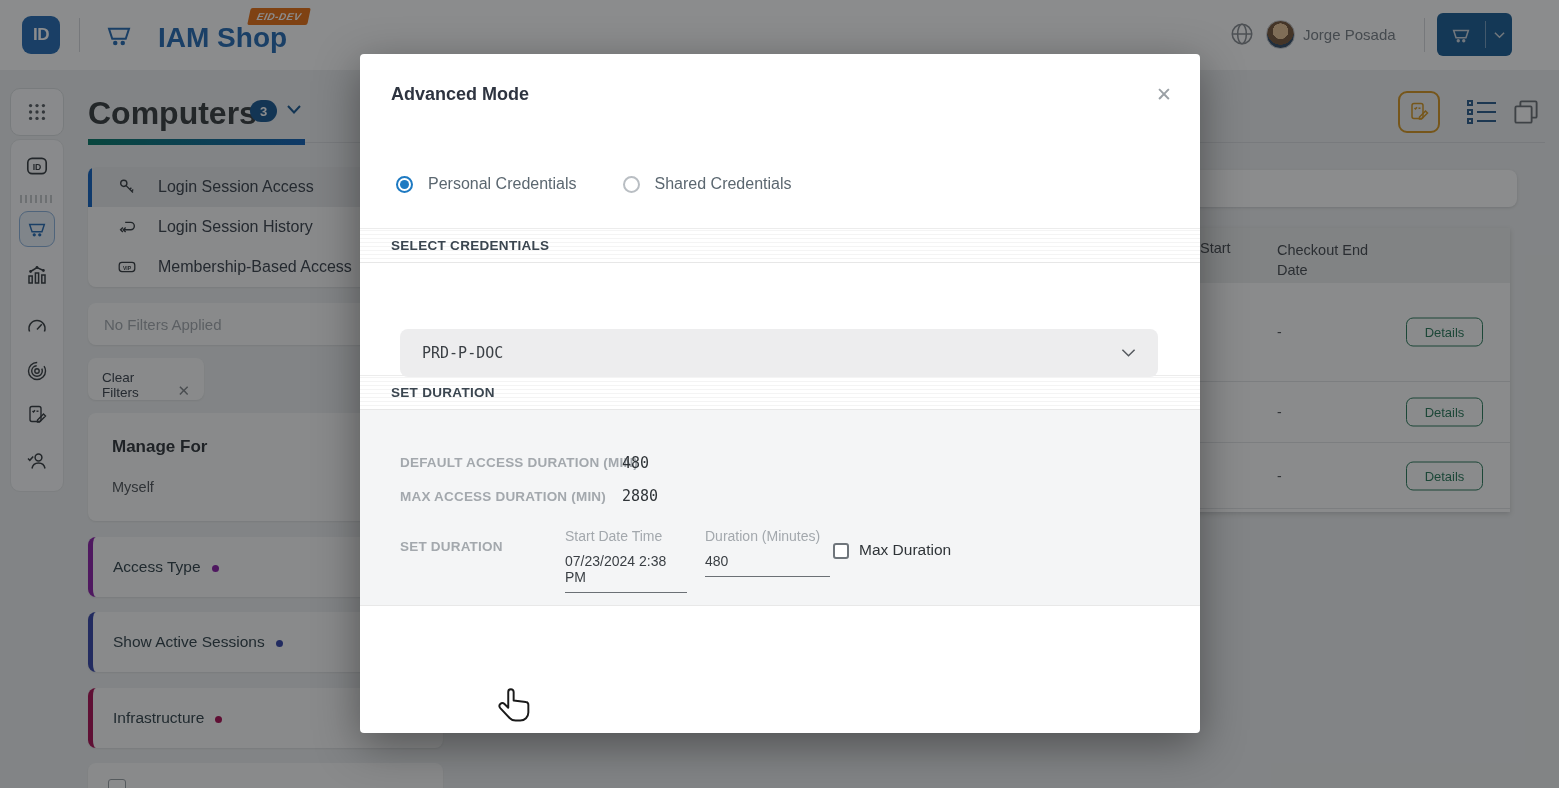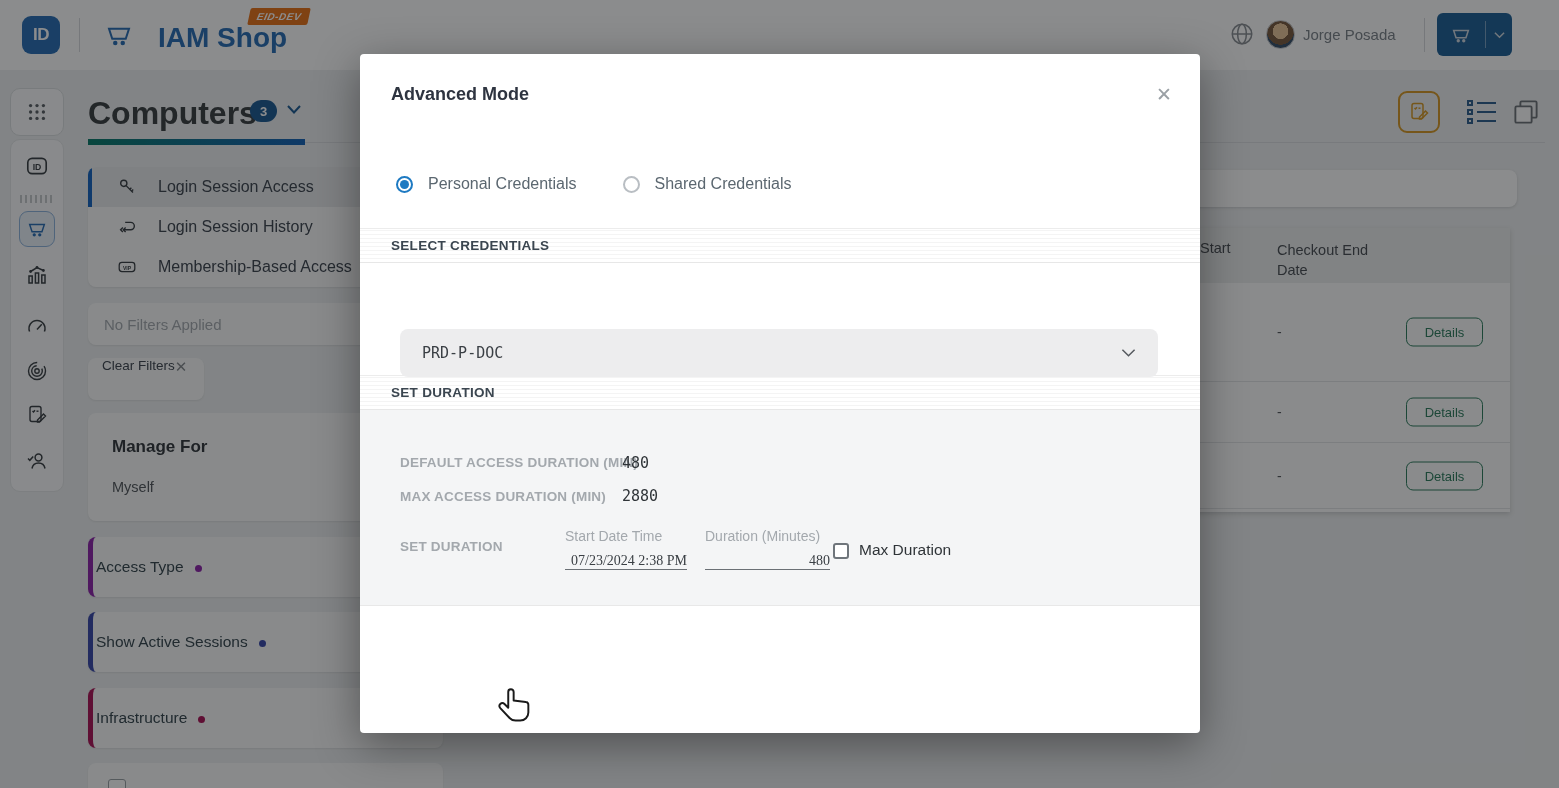--- a/index.html
+++ b/index.html
@@ -58,27 +58,27 @@
   .card { position:absolute; left:88px; width:355px; background:#fbfcfc; border-radius:8px;
           box-shadow:0 1px 2px rgba(0,0,0,.07); z-index:1; }
   .menu-card { top:167px; height:120px; padding:0; overflow:hidden; }
   .menu-item { height:40px; display:flex; align-items:center; gap:20px; padding-left:28px;
                font-size:16px; color:#3f4650; position:relative; cursor:pointer; }
   .menu-item.selected { background:#e8ebed; }
   .menu-item.selected::before { content:""; position:absolute; left:0; top:0; width:4px; height:100%;
                                 background:var(--selected-bar-blue,#1565c0); }
   .nofilters-card { top:303px; height:42px; display:flex; align-items:center; padding-left:16px;
                     color:#a6abb0; font-size:15px; }
-  .chip { top:358px; height:42px; width:116px; display:flex; align-items:flex-start; gap:0; padding:0 14px;
+  .chip { top:358px; height:42px; width:116px; display:flex; align-items:flex-end; gap:15px; padding:0 14px;
           font-size:13.5px; color:#3f4650; cursor:pointer; }
   .chip .x { color:#85898d; font-size:15px; }
   .manage-card { top:413px; height:108px; padding:24px; }
   .manage-title { font-size:17px; font-weight:700; color:#33383d; }
   .manage-value { margin-top:22px; font-size:14.5px; color:#53585d; }
-  .filter-card { height:60px; display:flex; align-items:center; padding-left:3px;
+  .filter-card { height:60px; display:flex; align-items:center; padding-left:20px;
                  border-left:5px solid var(--accent,#888); cursor:pointer; font-size:15.5px; color:#37474f; }
   .filter-dot { width:7px; height:7px; border-radius:50%; background:var(--accent,#888); margin-left:11px; margin-top:2px; }
   .fc1 { top:537px; } .fc2 { top:612px; } .fc3 { top:688px; }
   .partial-card { top:763px; height:40px; padding:16px 0 0 20px; }
   .mini-checkbox { width:18px; height:18px; border:1.5px solid #9aa0a5; border-radius:3px; background:#fff; }
 
   
   .search-bar { position:absolute; left:460px; top:170px; width:1057px; height:37px; background:#fff;
                 border-radius:8px; box-shadow:0 1px 3px rgba(0,0,0,.13); z-index:1; cursor:text; }
   .table-card { position:absolute; left:460px; top:228px; width:1050px; height:284px; background:#fdfdfd;
@@ -114,22 +114,22 @@
   .dropdown-section { height:112px; position:relative; }
   .dropdown { position:absolute; left:40px; top:39px; width:758px; height:48px; background:#ededee;
               border-radius:8px; display:flex; align-items:center; padding:0 22px; cursor:pointer;margin-top:27px; }
   .dropdown-value { font-family:"DejaVu Sans Mono",monospace; font-size:15px; color:#3a3f44; }
   .dropdown-caret { margin-left:auto; }
   .duration-section { height:196px; background:#f4f5f6; position:relative; border-bottom:1px solid #e8e8e8; }
   .mini-label { position:absolute; font-size:13.5px; font-weight:700; color:#a3a8ad; letter-spacing:.2px; }
   .mono-val { position:absolute; font-family:"DejaVu Sans Mono",monospace; font-size:15px; color:#2f3438; }
   .field { position:absolute; top:118px; }
   .field-label { font-size:14px; color:#a3a8ad; }
-  .field-value { font-family:Liberation Serif, serif; font-size:14px; color:#3a3f44; margin-top:9px;
-                 border-bottom:1px solid #6b7075; cursor:text;text-align:right; }
+  .field-value { font-family:Liberation Sans, sans-serif; font-size:14px; color:#3a3f44; margin-top:9px;
+                 padding-bottom:7px; border-bottom:1px solid #6b7075; cursor:text; }
   .f-start { left:205px; width:122px; }
   .f-dur { left:345px; width:125px; }
   .cb { position:absolute; left:473px; top:133px; width:16px; height:16px; border:2px solid #6f757b;
         border-radius:3px; background:#fff; cursor:pointer; }
   .cb-label { position:absolute; left:499px; top:131px; font-size:15.5px; color:#2f3438; }
   .modal-footer { height:92px; position:relative; }
   .connect-btn { position:absolute; left:33px; top:22px; width:164px; height:43px; border:none;
                  background:var(--connect-blue,#3079bd); color:#fff; border-radius:7px; font-size:16px; font-weight:700;
                  font-family:"Liberation Sans",sans-serif; display:flex; align-items:center; justify-content:center;
                  gap:12px; cursor:pointer; }

